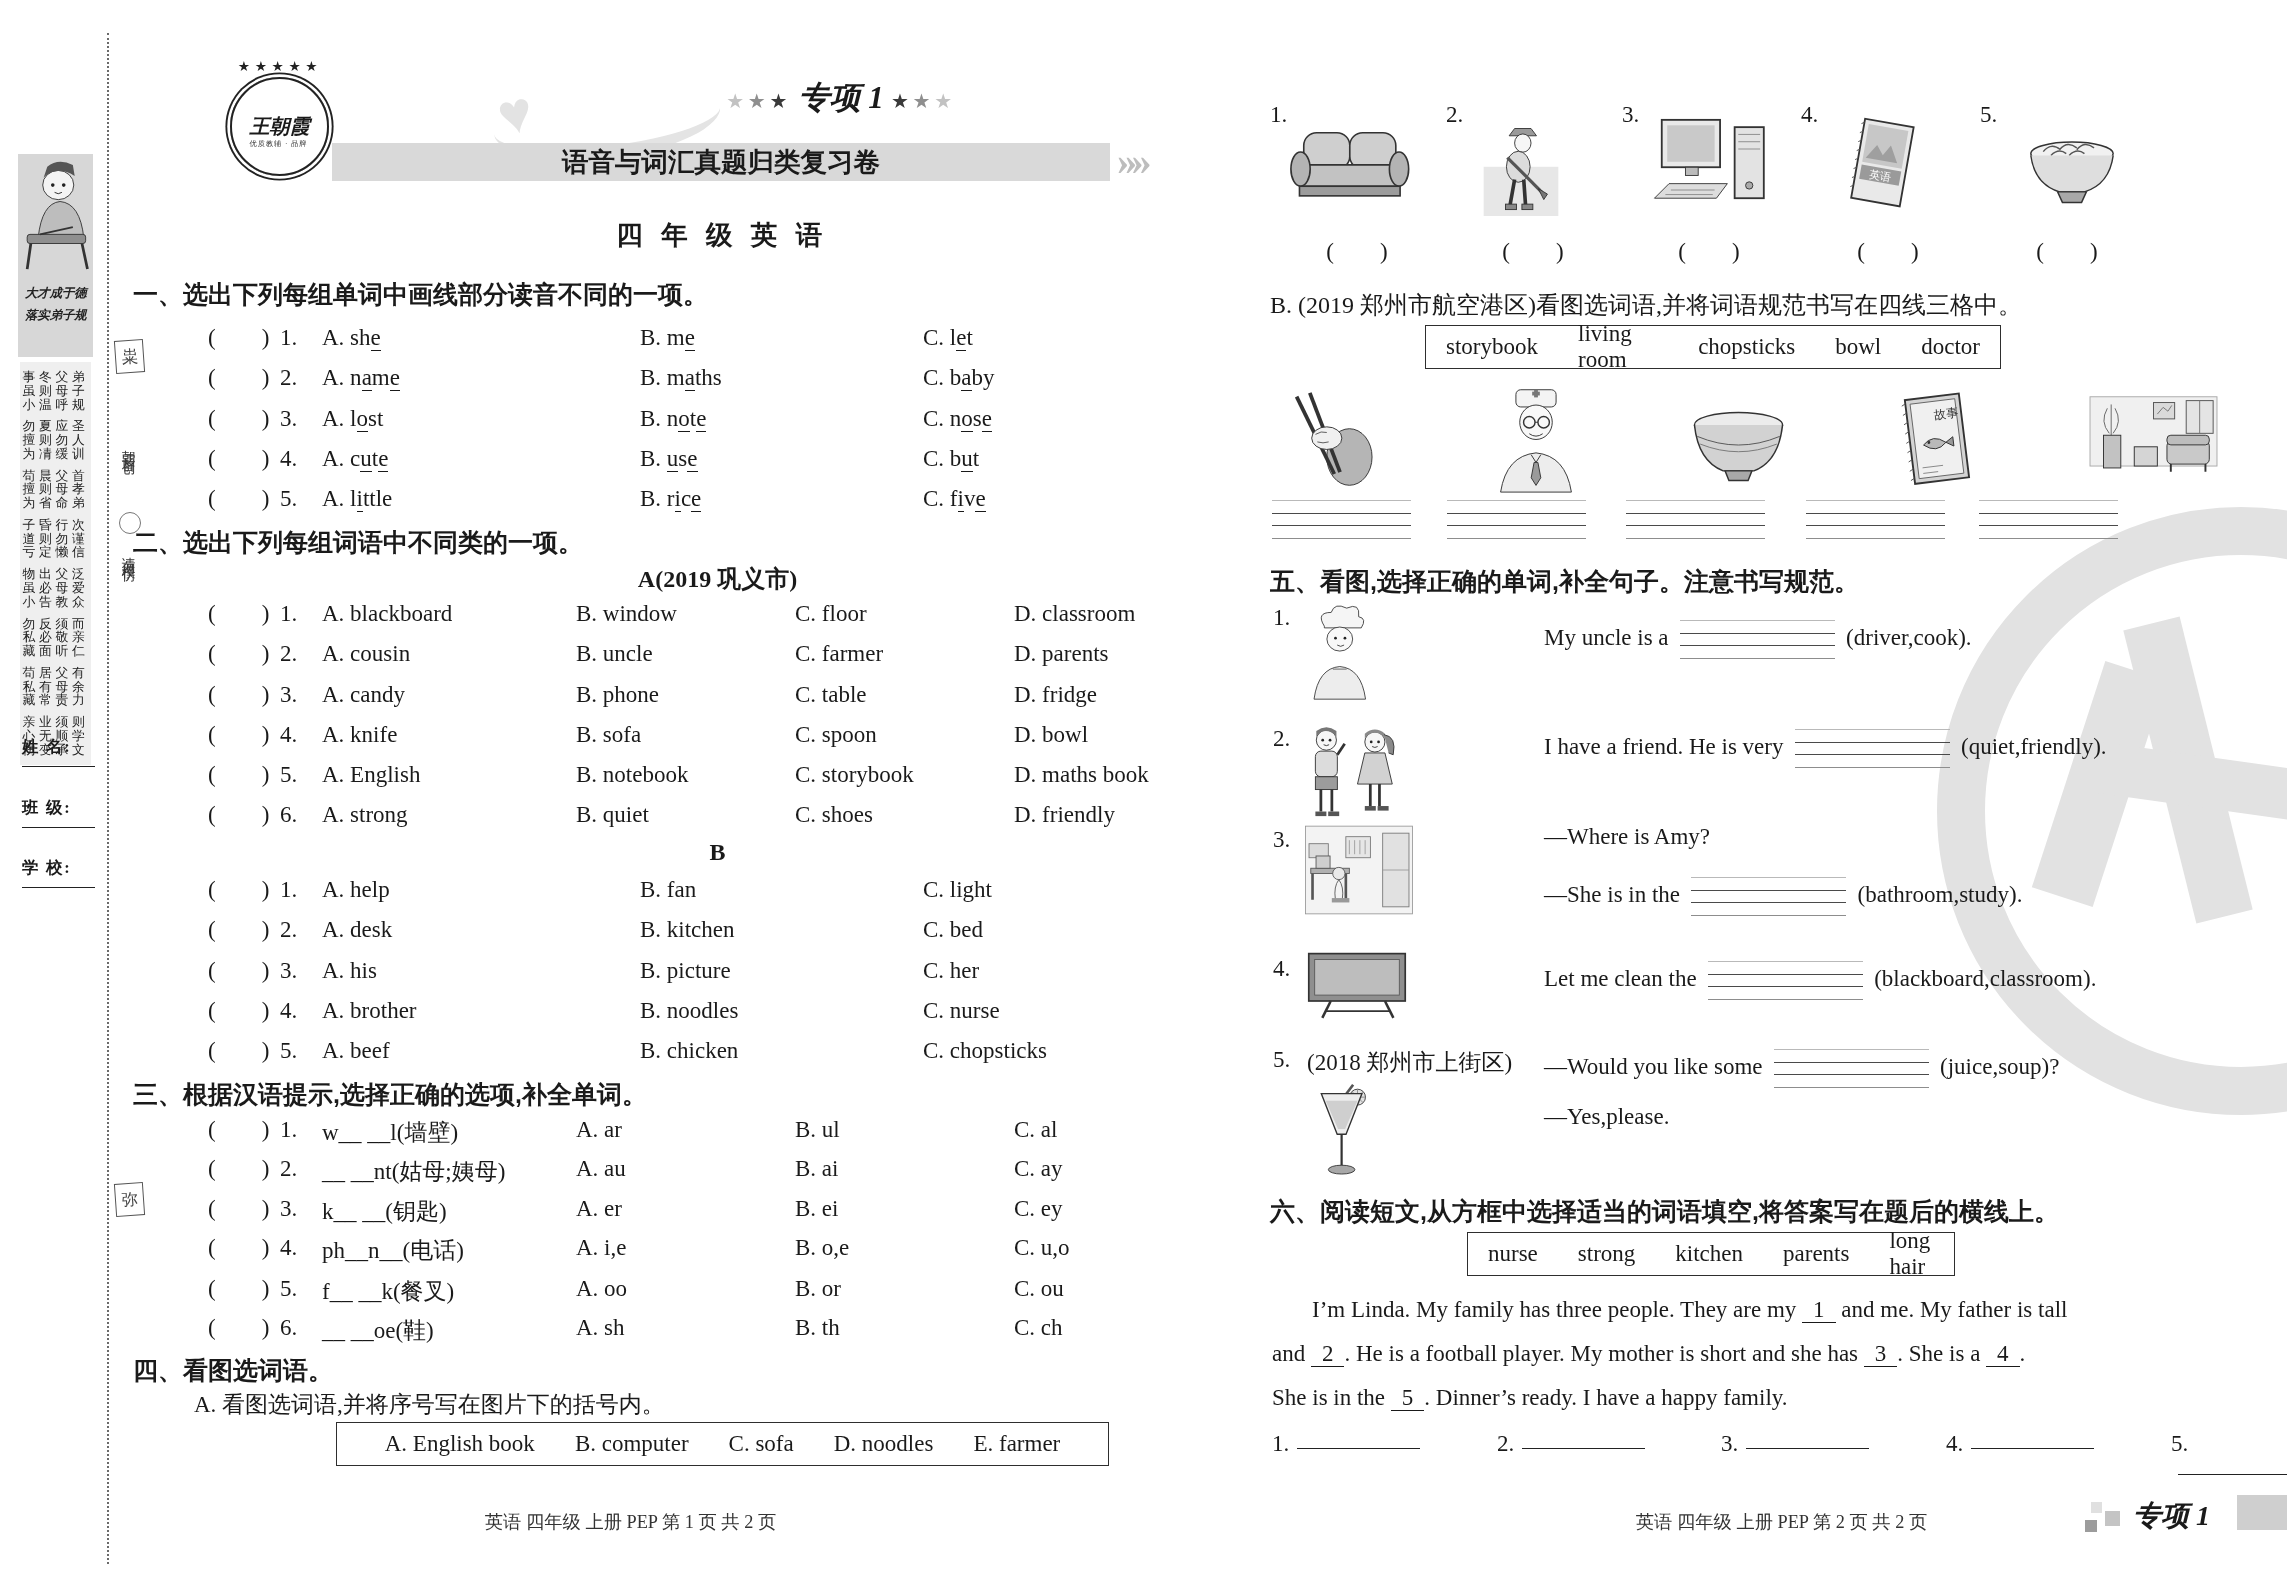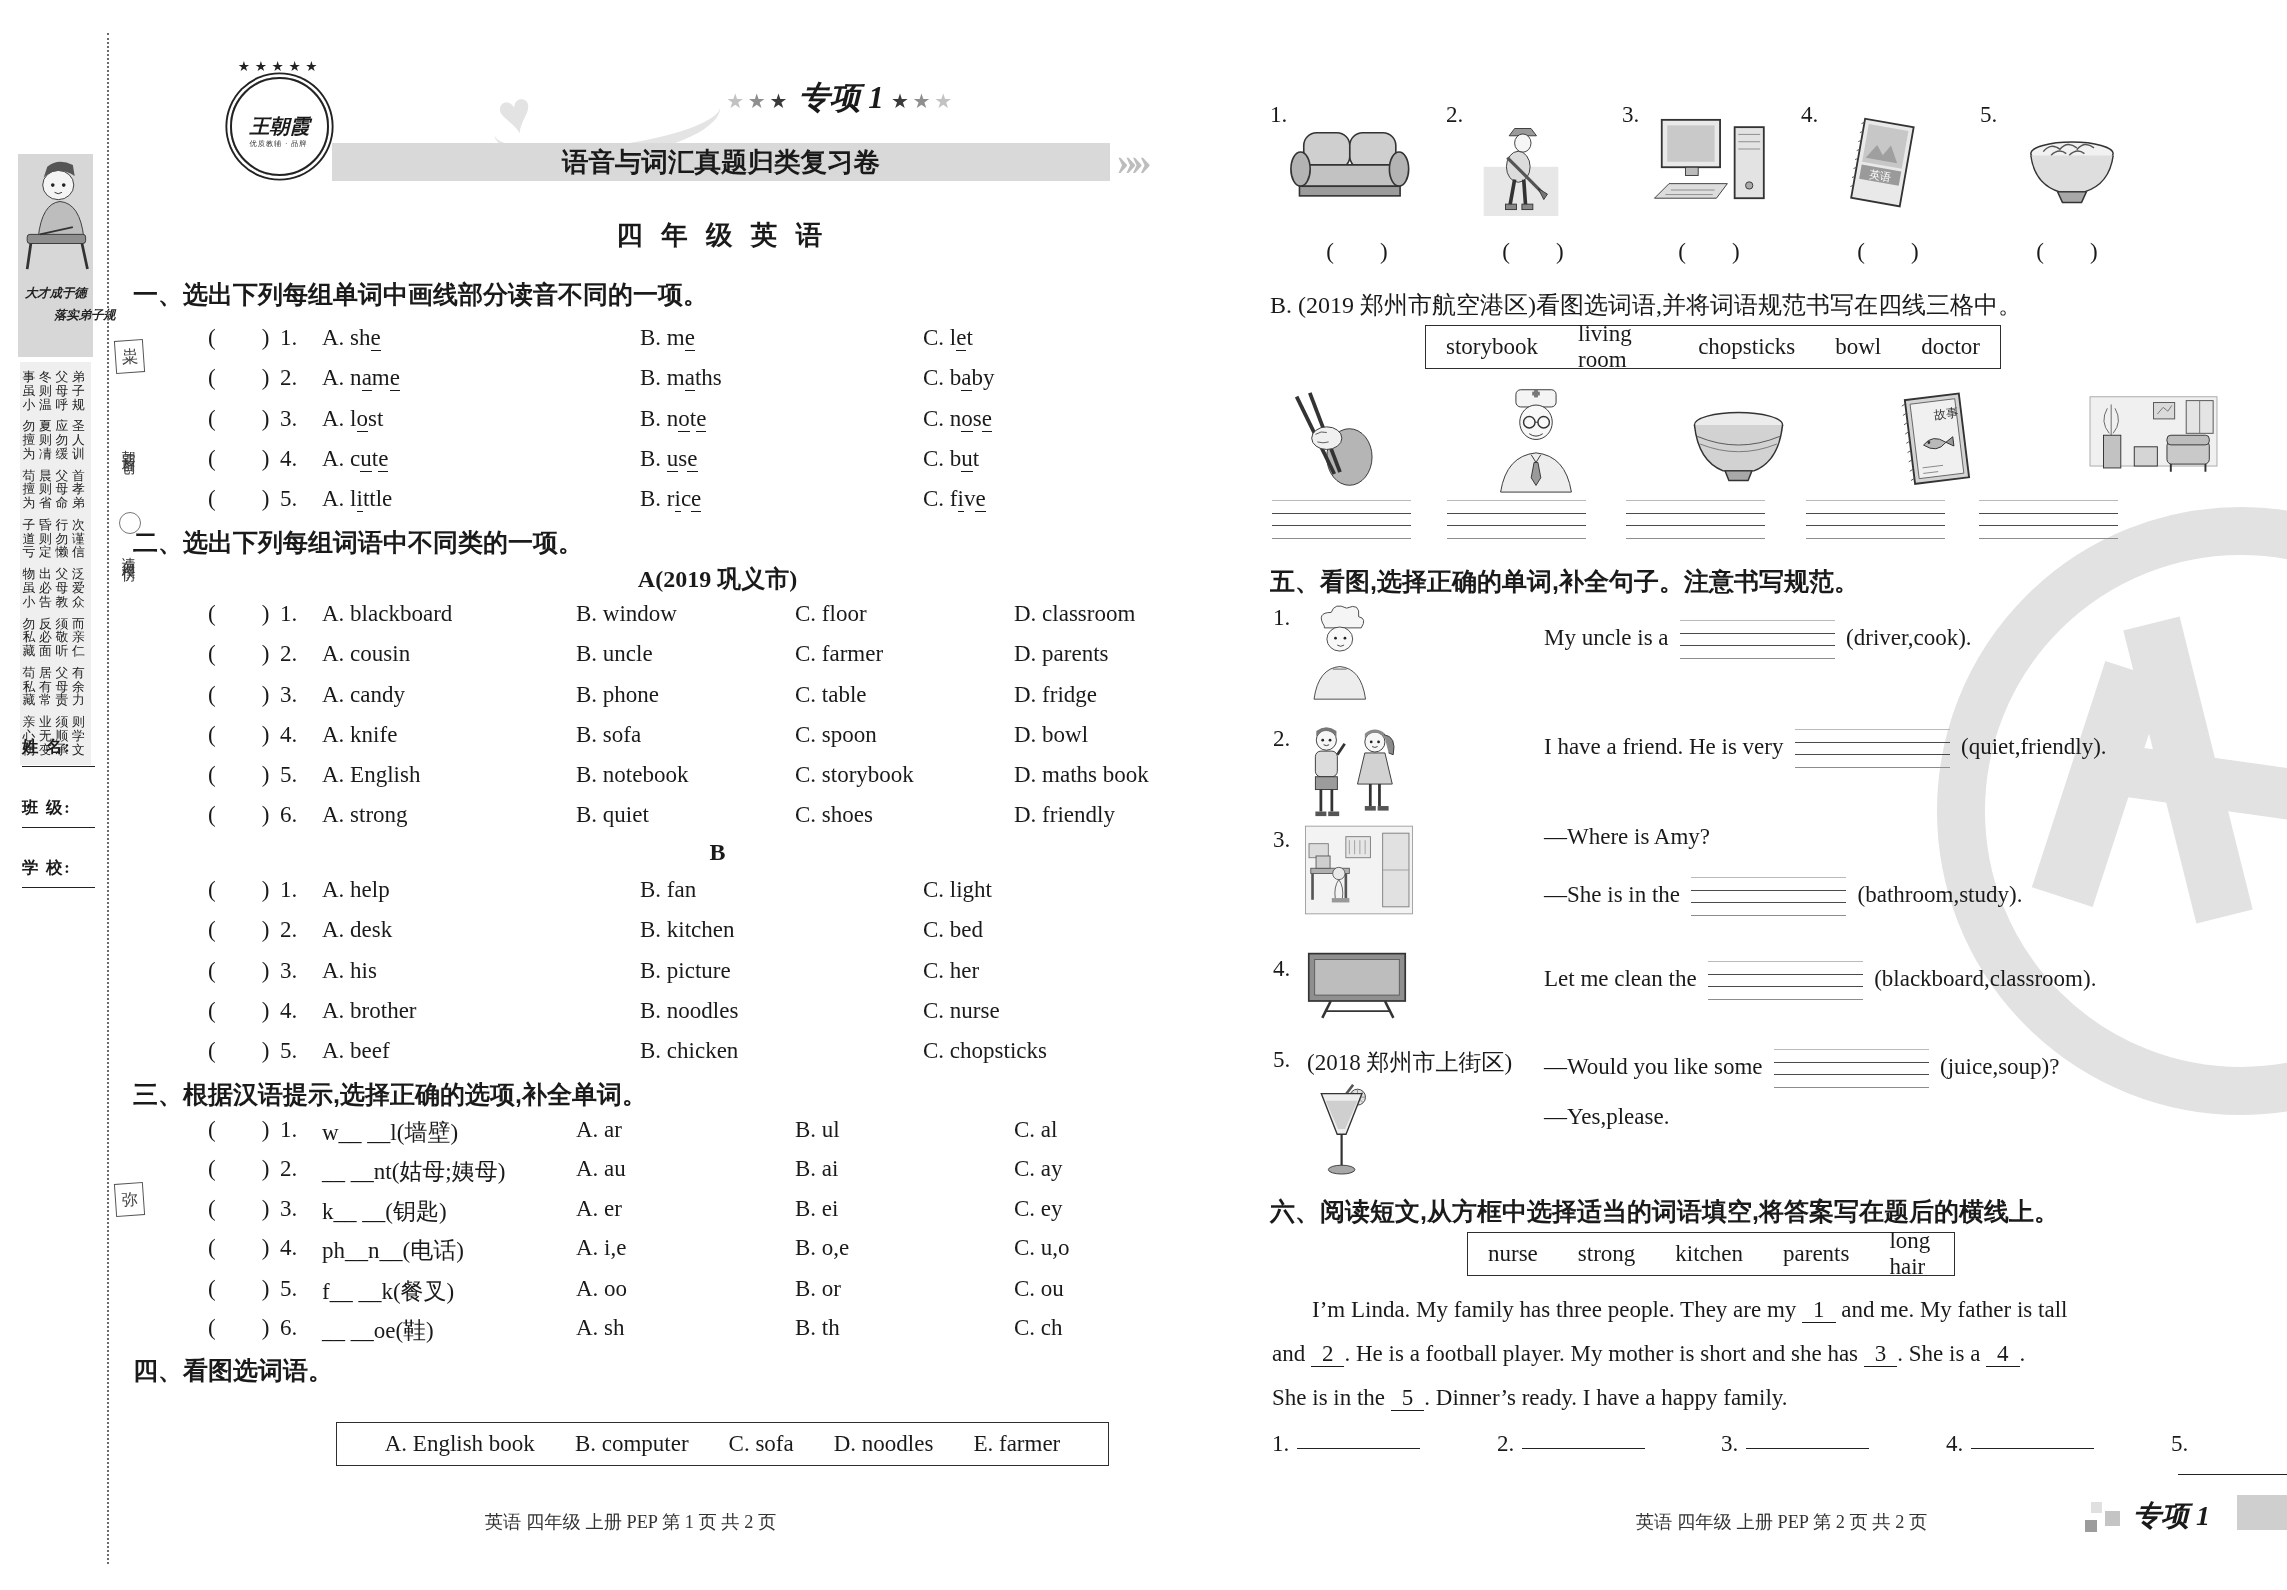--- a/index.html
+++ b/index.html
@@ -75,21 +75,21 @@
       <circle cx="38" cy="34" r="2" fill="#222"></circle>
         <circle cx="50" cy="34" r="2" fill="#222"></circle>
       <path d="M40 42 q4 3 8 0" stroke="#222" fill="none"></path>
       <path d="M22 92 q4 -38 24 -40 q22 2 26 40 z" fill="#bdbdbd" stroke="#333"></path>
       <rect x="10" y="88" width="64" height="10" rx="3" fill="#8f8f8f" stroke="#333"></rect>
       <path d="M14 98 l-4 28 M70 98 l6 28" stroke="#333" stroke-width="3" fill="none"></path>
       <path d="M24 88 l36 -8" stroke="#333" stroke-width="2"></path>
     </svg>
   </div>
   <div class="motto" style="left:18.3px;top:285px;">大才成于德</div>
-  <div class="motto" style="left:18.3px;top:307px;padding-left:29px;">落实弟子规</div>
+  <div class="motto" style="left:18.3px;top:307px;">落实弟子规</div>
 
   <div class="dizigui">
     <div class="dz-line">事冬父弟</div>
     <div class="dz-line">虽则母子</div>
     <div class="dz-line">小温呼规</div>
     <div class="dz-gap"></div>
     <div class="dz-line">勿夏应圣</div>
     <div class="dz-line">擅则勿人</div>
     <div class="dz-line">为凊缓训</div>
     <div class="dz-gap"></div>
@@ -331,20 +331,21 @@
   <div class="row z1" style="top:1315px;">
     <span class="abs pre" style="left:208px;">(        )</span>
     <span class="abs" style="left:280px;">6.</span>
     <span class="abs" style="left:322px;">__ __oe(鞋)</span>
     <span class="abs" style="left:576px;">A. sh</span>
     <span class="abs" style="left:795px;">B. th</span>
     <span class="abs" style="left:1014px;">C. ch</span>
   </div>
 
   <div class="abs z1 hd" style="left:133px;top:1354px;">四、看图选词语。</div>
+  <div class="abs z1" style="left:194px;top:1389px;">A. 看图选词语,并将序号写在图片下的括号内。</div>
   <div class="wbox z1" style="left:336px;top:1422px;width:771px;height:42px;">
     <span>A. English book</span>
     <span>B. computer</span>
     <span>C. sofa</span>
     <span>D. noodles</span>
     <span>E. farmer</span>
   </div>
 
   <div class="footer" style="left:128px;top:1509px;">英语    四年级    上册    PEP    第 1 页    共 2 页</div>
 

